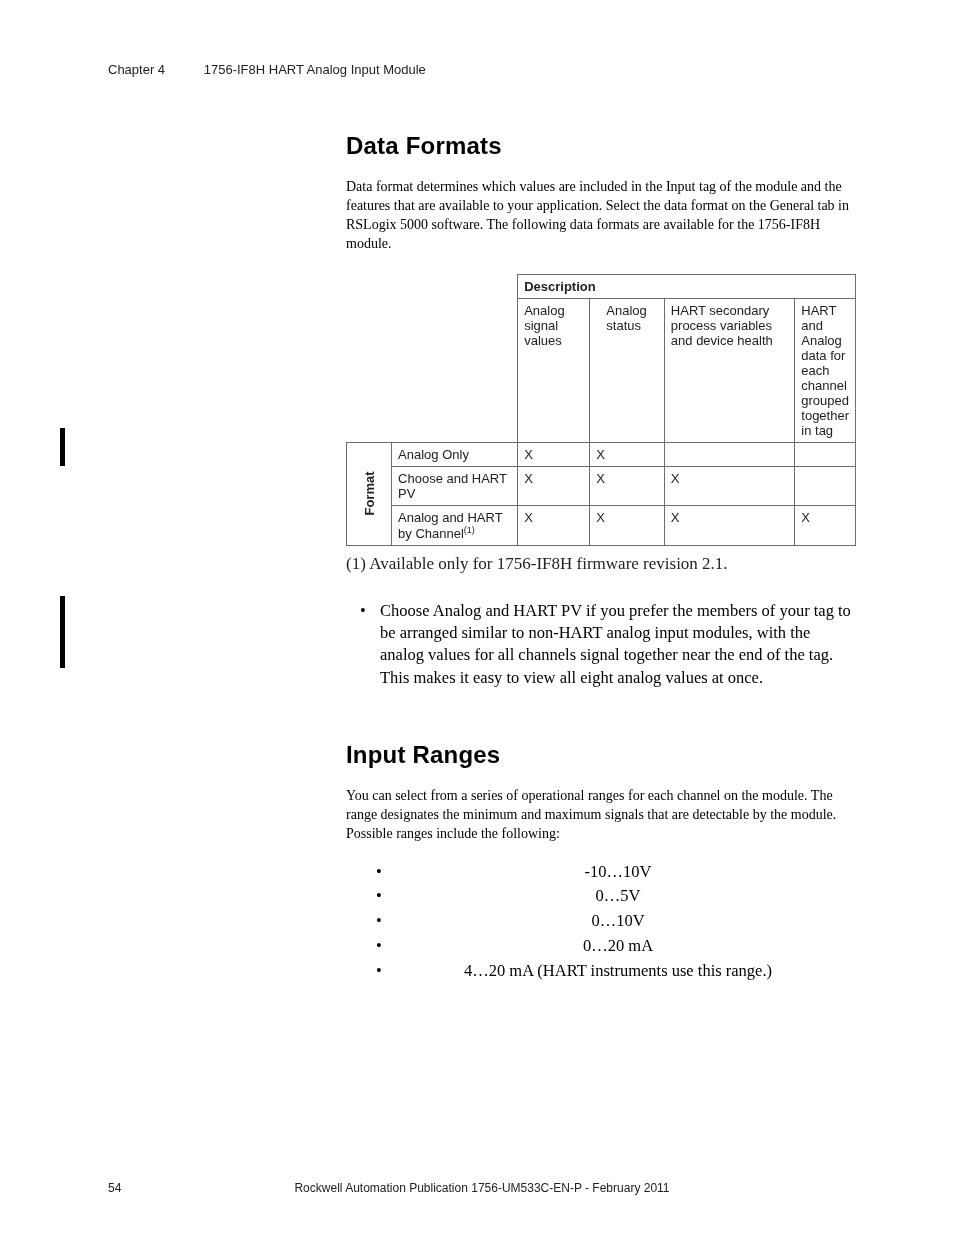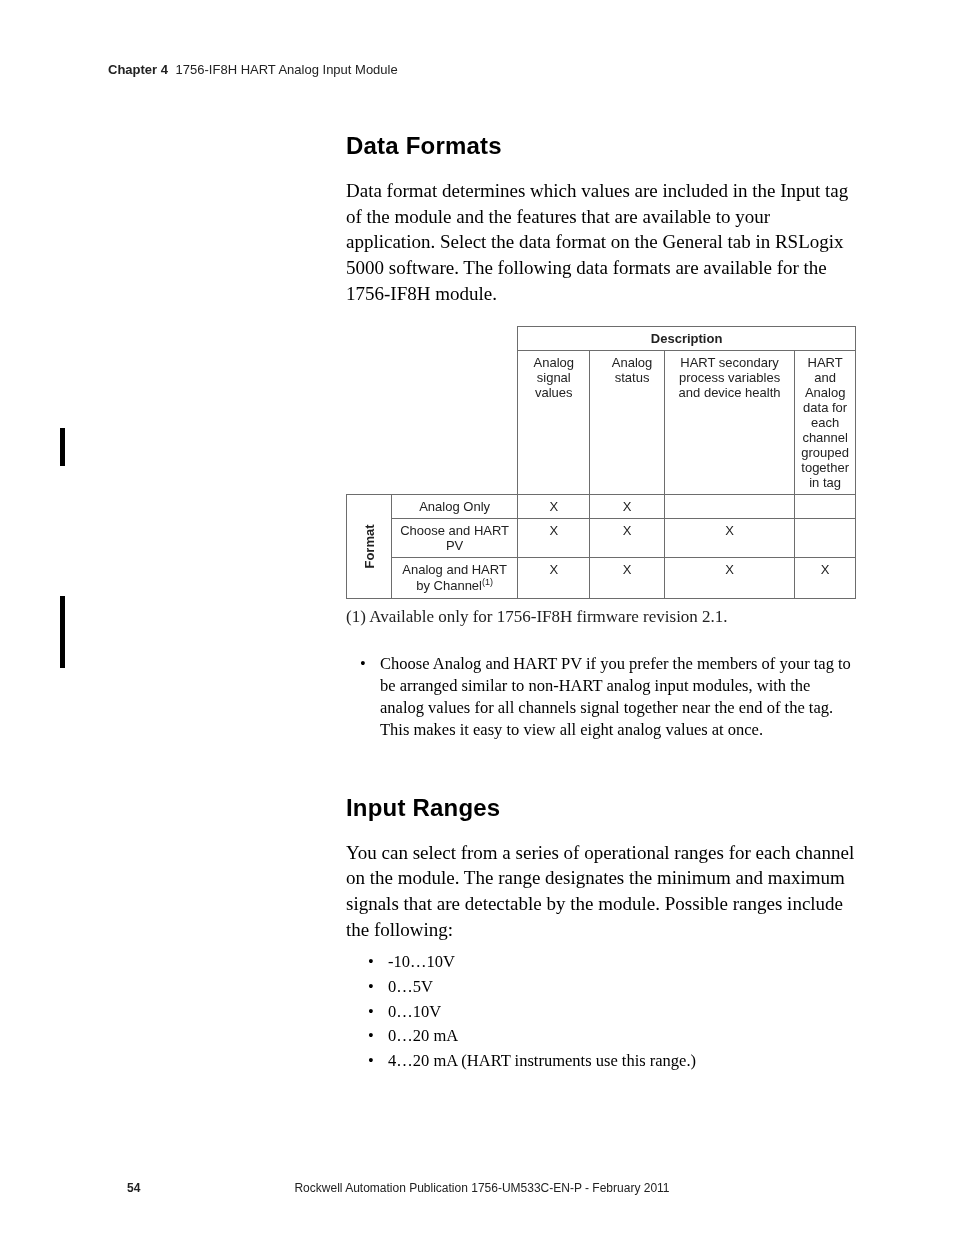--- a/index.html
+++ b/index.html
@@ -20,38 +20,38 @@
   }
   .running-head {
     position: absolute;
     top: 62px;
     left: 108px;
     font-family: "Helvetica Neue", Arial, sans-serif;
     font-size: 13px;
     color: #222;
   }
   .running-head .chap {
-    font-weight: 700;
-    margin-right: 4px;
+    font-weight: 400;
+    margin-right: 35px;
   }
   .content {
     position: absolute;
     top: 132px;
     left: 346px;
     width: 510px;
   }
   h2.section {
     font-family: "Helvetica Neue", Arial, sans-serif;
     font-weight: 700;
     font-size: 24px;
     margin: 0 0 18px 0;
     letter-spacing: 0.2px;
   }
   p.body {
-    font-size: 19px;
+    font-size: 14px;
     line-height: 1.35;
     margin: 0 0 20px 0;
   }
   
   .cbar {
     position: absolute;
     left: 60px;
     width: 5px;
     background: #000;
   }
@@ -63,21 +63,21 @@
     width: 510px;
     font-family: "Helvetica Neue", Arial, sans-serif;
     font-size: 13px;
     color: #222;
     margin: 4px 0 6px 0;
   }
   table.fmt th, table.fmt td {
     border: 1px solid #6d6d6d;
     padding: 4px 6px 4px 6px;
     vertical-align: top;
-    text-align: center;
+    text-align: left;
     font-weight: 400;
   }
   table.fmt th {
     font-weight: 700;
   }
   table.fmt td.noborder, table.fmt th.noborder {
     border: none;
     background: transparent;
   }
   table.fmt td.rot {
@@ -112,22 +112,23 @@
     margin: 0 0 10px 0;
   }
   ul.bul > li::before {
     content: "•";
     position: absolute;
     left: -20px;
     top: 0;
   }
   ul.range {
     list-style: none;
-    margin: 8px;
+    margin: 16px;
     padding: 0 0 0 34px;
+    text-align: center;
   }
   ul.range > li {
     position: relative;
     font-size: 16.5px;
     line-height: 1.5;
     margin: 0;
   }
   ul.range > li::before {
     content: "•";
     position: absolute;
@@ -139,22 +140,21 @@
     bottom: 54px;
     left: 0;
     width: 954px;
     font-family: "Helvetica Neue", Arial, sans-serif;
     font-size: 12px;
     color: #222;
   }
   .footer .pnum {
     position: absolute;
     left: 108px;
-    font-weight: 700;
-    margin-left: 19px;
+    font-weight: 400;
   }
   .footer .pub {
     position: absolute;
     left: 0; right: 0;
     text-align: center;
     padding-left: 10px;
   }
   .gap-1 { height: 32px; }
 </style>
 </head>

